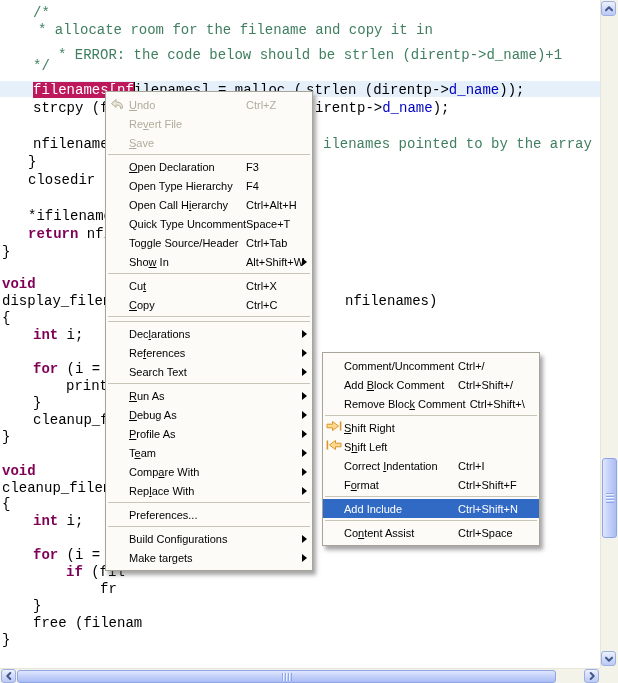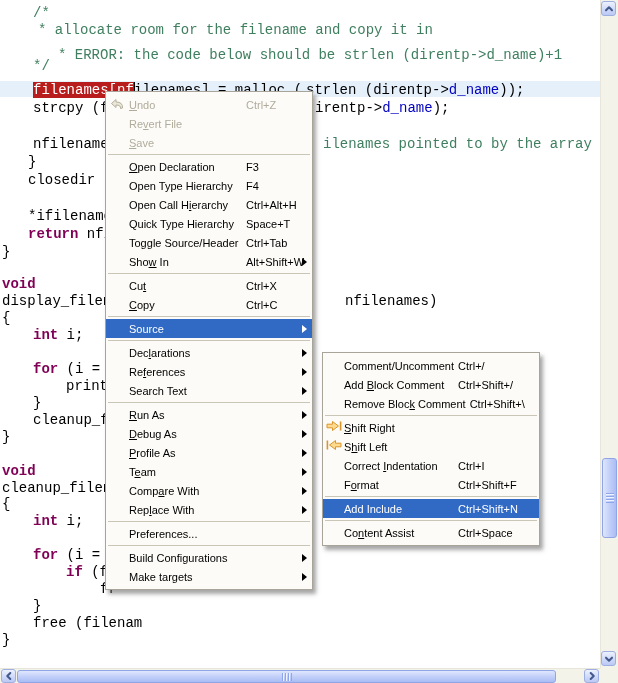--- a/index.html
+++ b/index.html
@@ -7,21 +7,21 @@
           font-family:"Liberation Sans",sans-serif;}
   
   #editor{position:absolute;left:0;top:0;width:600px;height:668px;background:#ffffff;overflow:hidden;}
   #current-line{position:absolute;left:0;top:81px;width:600px;height:16px;background:#e6f0fb;}
   .cl{position:absolute;left:0;width:600px;height:17px;font-family:"Liberation Mono",monospace;
       font-size:14px;line-height:15px;color:#000;}
   .frag{position:absolute;top:0;white-space:pre;}
   .c-cmt{color:#3f7f5f;}
   .c-kw{color:#7f0055;font-weight:bold;}
   .c-fld{color:#0000c0;}
-  .c-sel{background:#b91c1c;color:#ffffff;}
+  .c-sel{background:#be185d;color:#ffffff;}
   #caret{position:absolute;left:134px;top:82px;width:1px;height:15px;background:#000;}
   
   .menu{position:absolute;background:#fcfbf7;border:1px solid #a8a49a;padding:3px 0;
         box-shadow:3px 4px 4px rgba(80,80,80,0.5);font-size:11px;color:#000;}
   #context-menu{z-index:10;}
   #source-submenu{z-index:11;}
   .mi{position:relative;height:19px;display:flex;align-items:center;padding-left:23px;cursor:default;}
   .mi .ico{position:absolute;left:2px;top:2px;width:18px;height:15px;text-align:center;}
   .mi .lbl{white-space:nowrap;}
   #context-menu .lbl{width:117px;flex:0 0 117px;}
@@ -216,21 +216,21 @@
       </div>
       <div class="mi">
         <span class="lbl">Open Type Hierarchy</span>
         <span class="acc">F4</span>
       </div>
       <div class="mi">
         <span class="lbl">Open Call H<u>i</u>erarchy</span>
         <span class="acc">Ctrl+Alt+H</span>
       </div>
       <div class="mi">
-        <span class="lbl">Quick Type Hierarchy</span>
+        <span class="lbl">Quick Type Uncomment</span>
         <span class="acc">Space+T</span>
       </div>
       <div class="mi">
         <span class="lbl">Tog<u>g</u>le Source/Header</span>
         <span class="acc">Ctrl+Tab</span>
       </div>
       <div class="mi">
         <span class="lbl">Sho<u>w</u> In</span>
         <span class="acc">Alt+Shift+W</span>
         <span class="arr"></span>
@@ -238,24 +238,20 @@
       <div class="msep"></div>
       <div class="mi">
         <span class="lbl">Cu<u>t</u></span>
         <span class="acc">Ctrl+X</span>
       </div>
       <div class="mi">
         <span class="lbl"><u>C</u>opy</span>
         <span class="acc">Ctrl+C</span>
       </div>
       <div class="msep"></div>
-      <div class="mi sel">
-        <span class="lbl">Source</span>
-        <span class="arr"></span>
-      </div>
       <div class="msep"></div>
       <div class="mi">
         <span class="lbl">Dec<u>l</u>arations</span>
         <span class="arr"></span>
       </div>
       <div class="mi">
         <span class="lbl">Re<u>f</u>erences</span>
         <span class="arr"></span>
       </div>
       <div class="mi">

